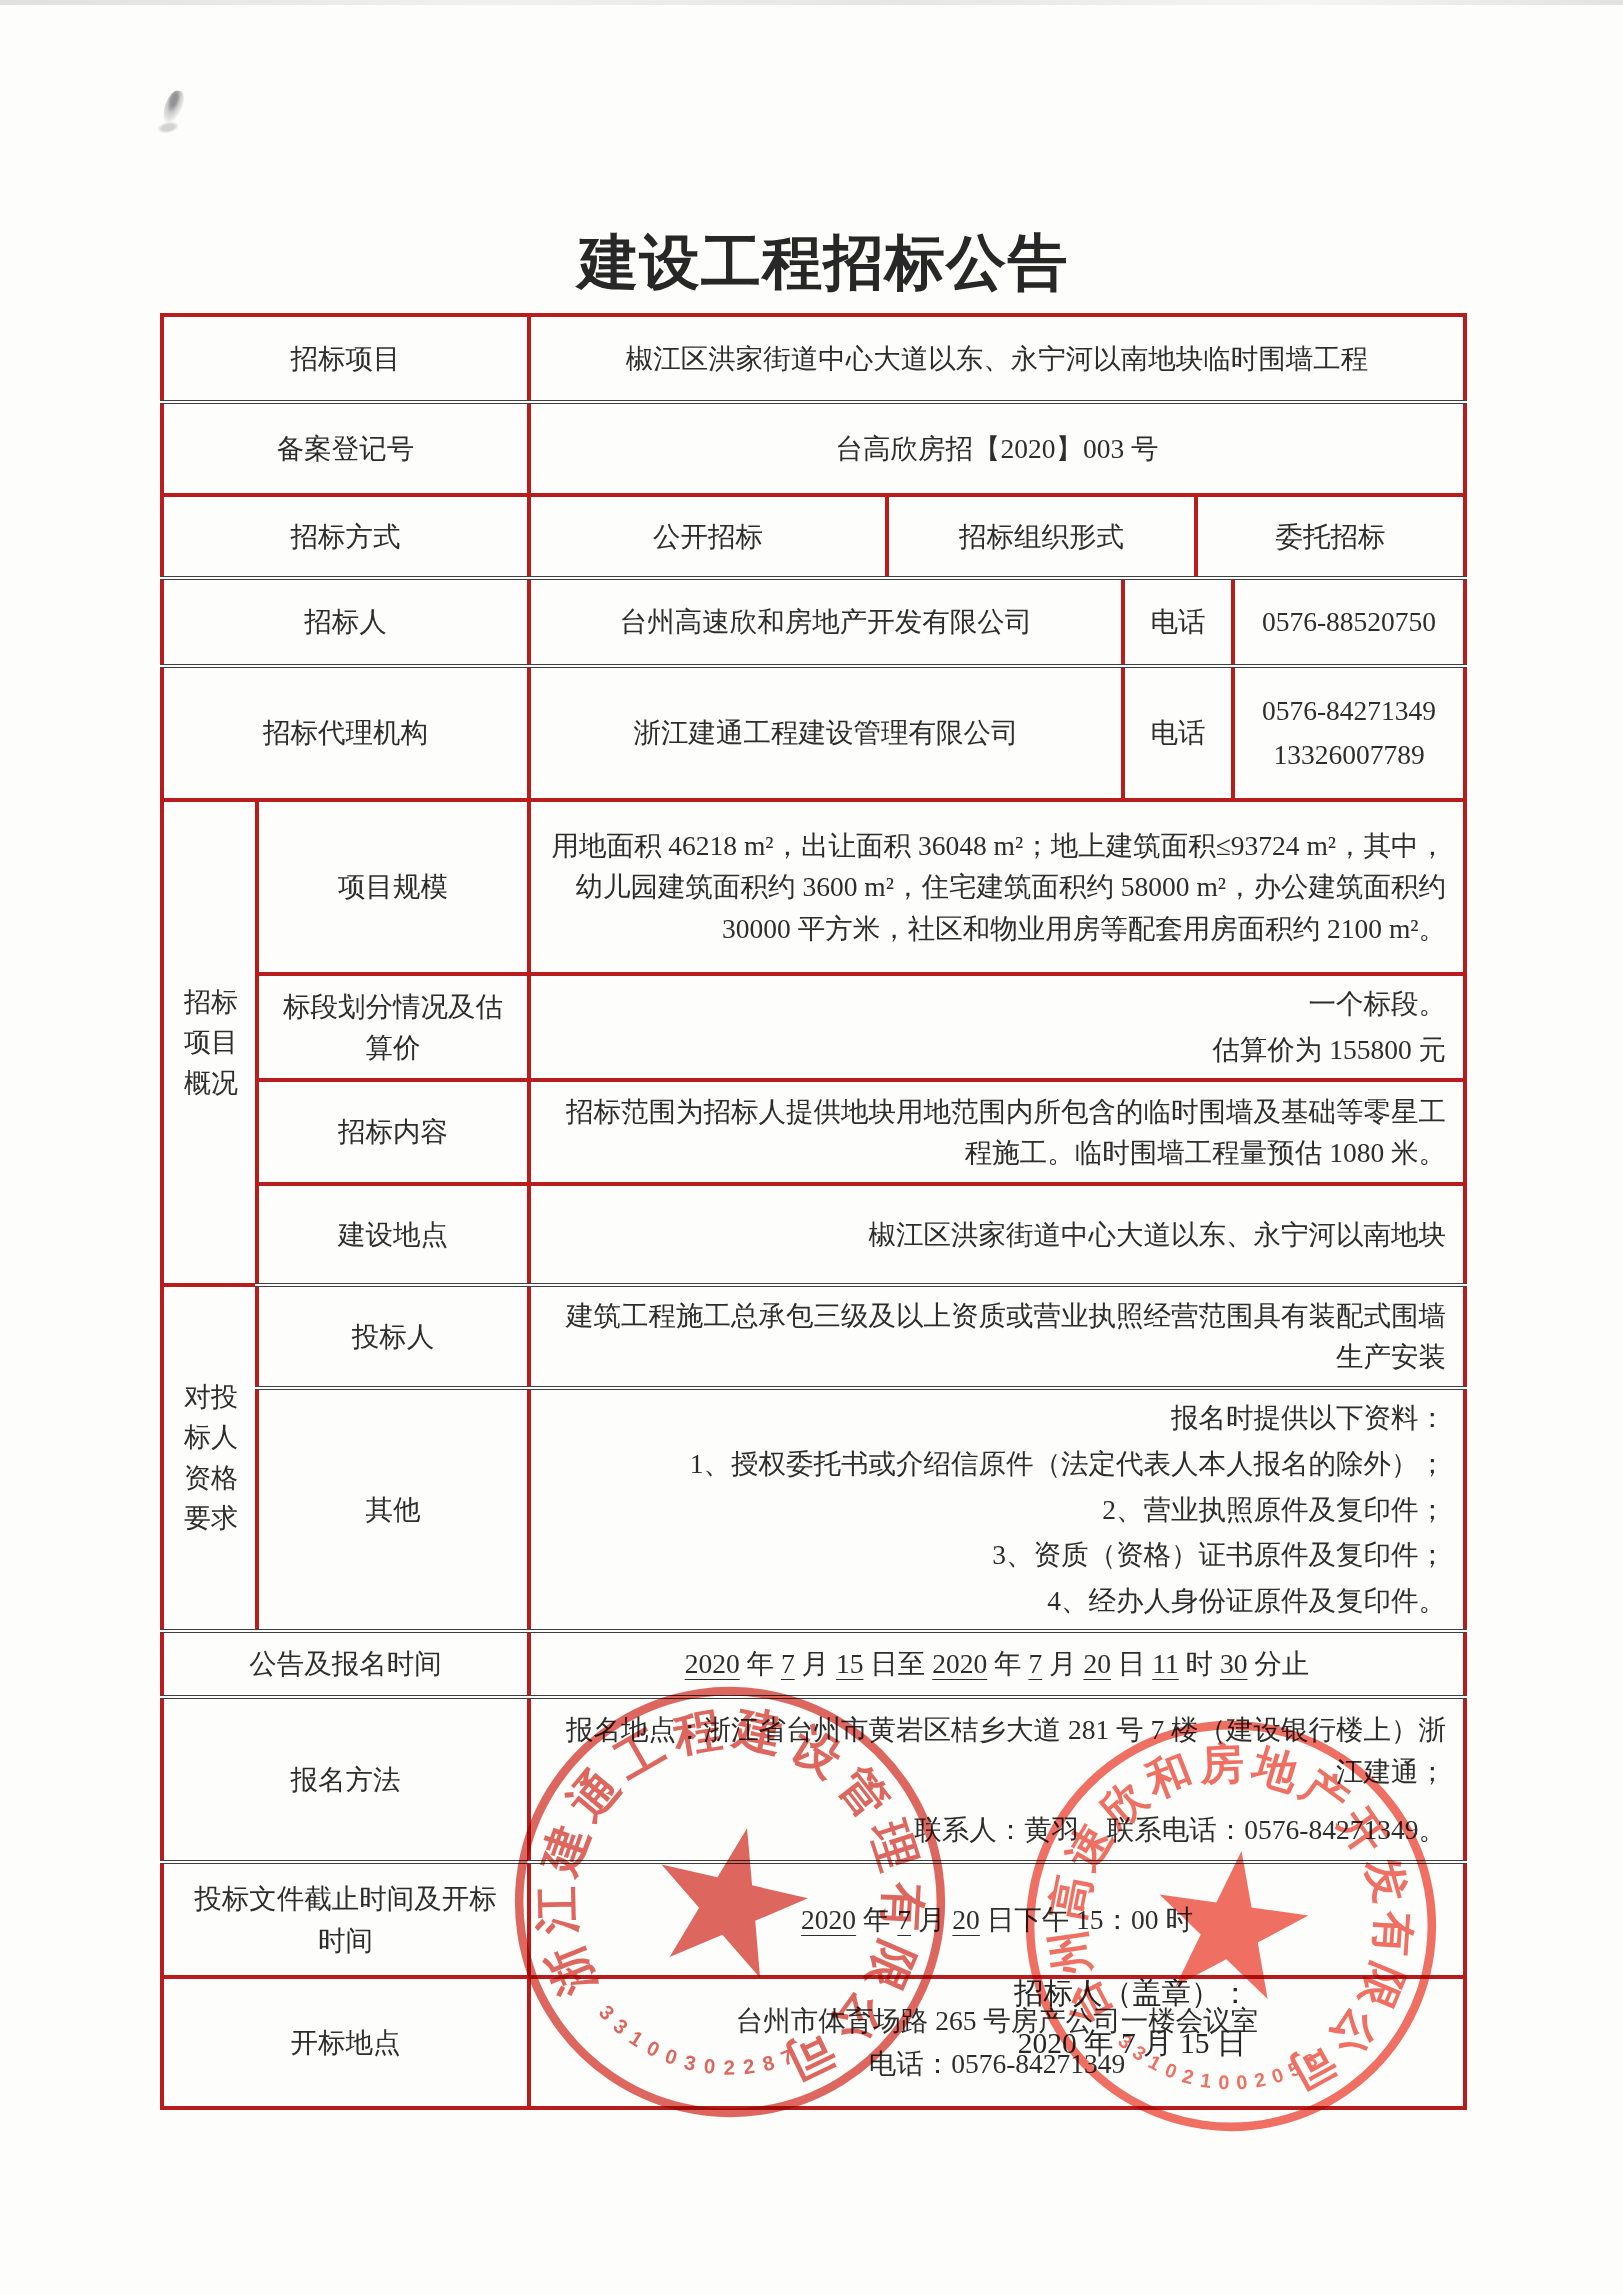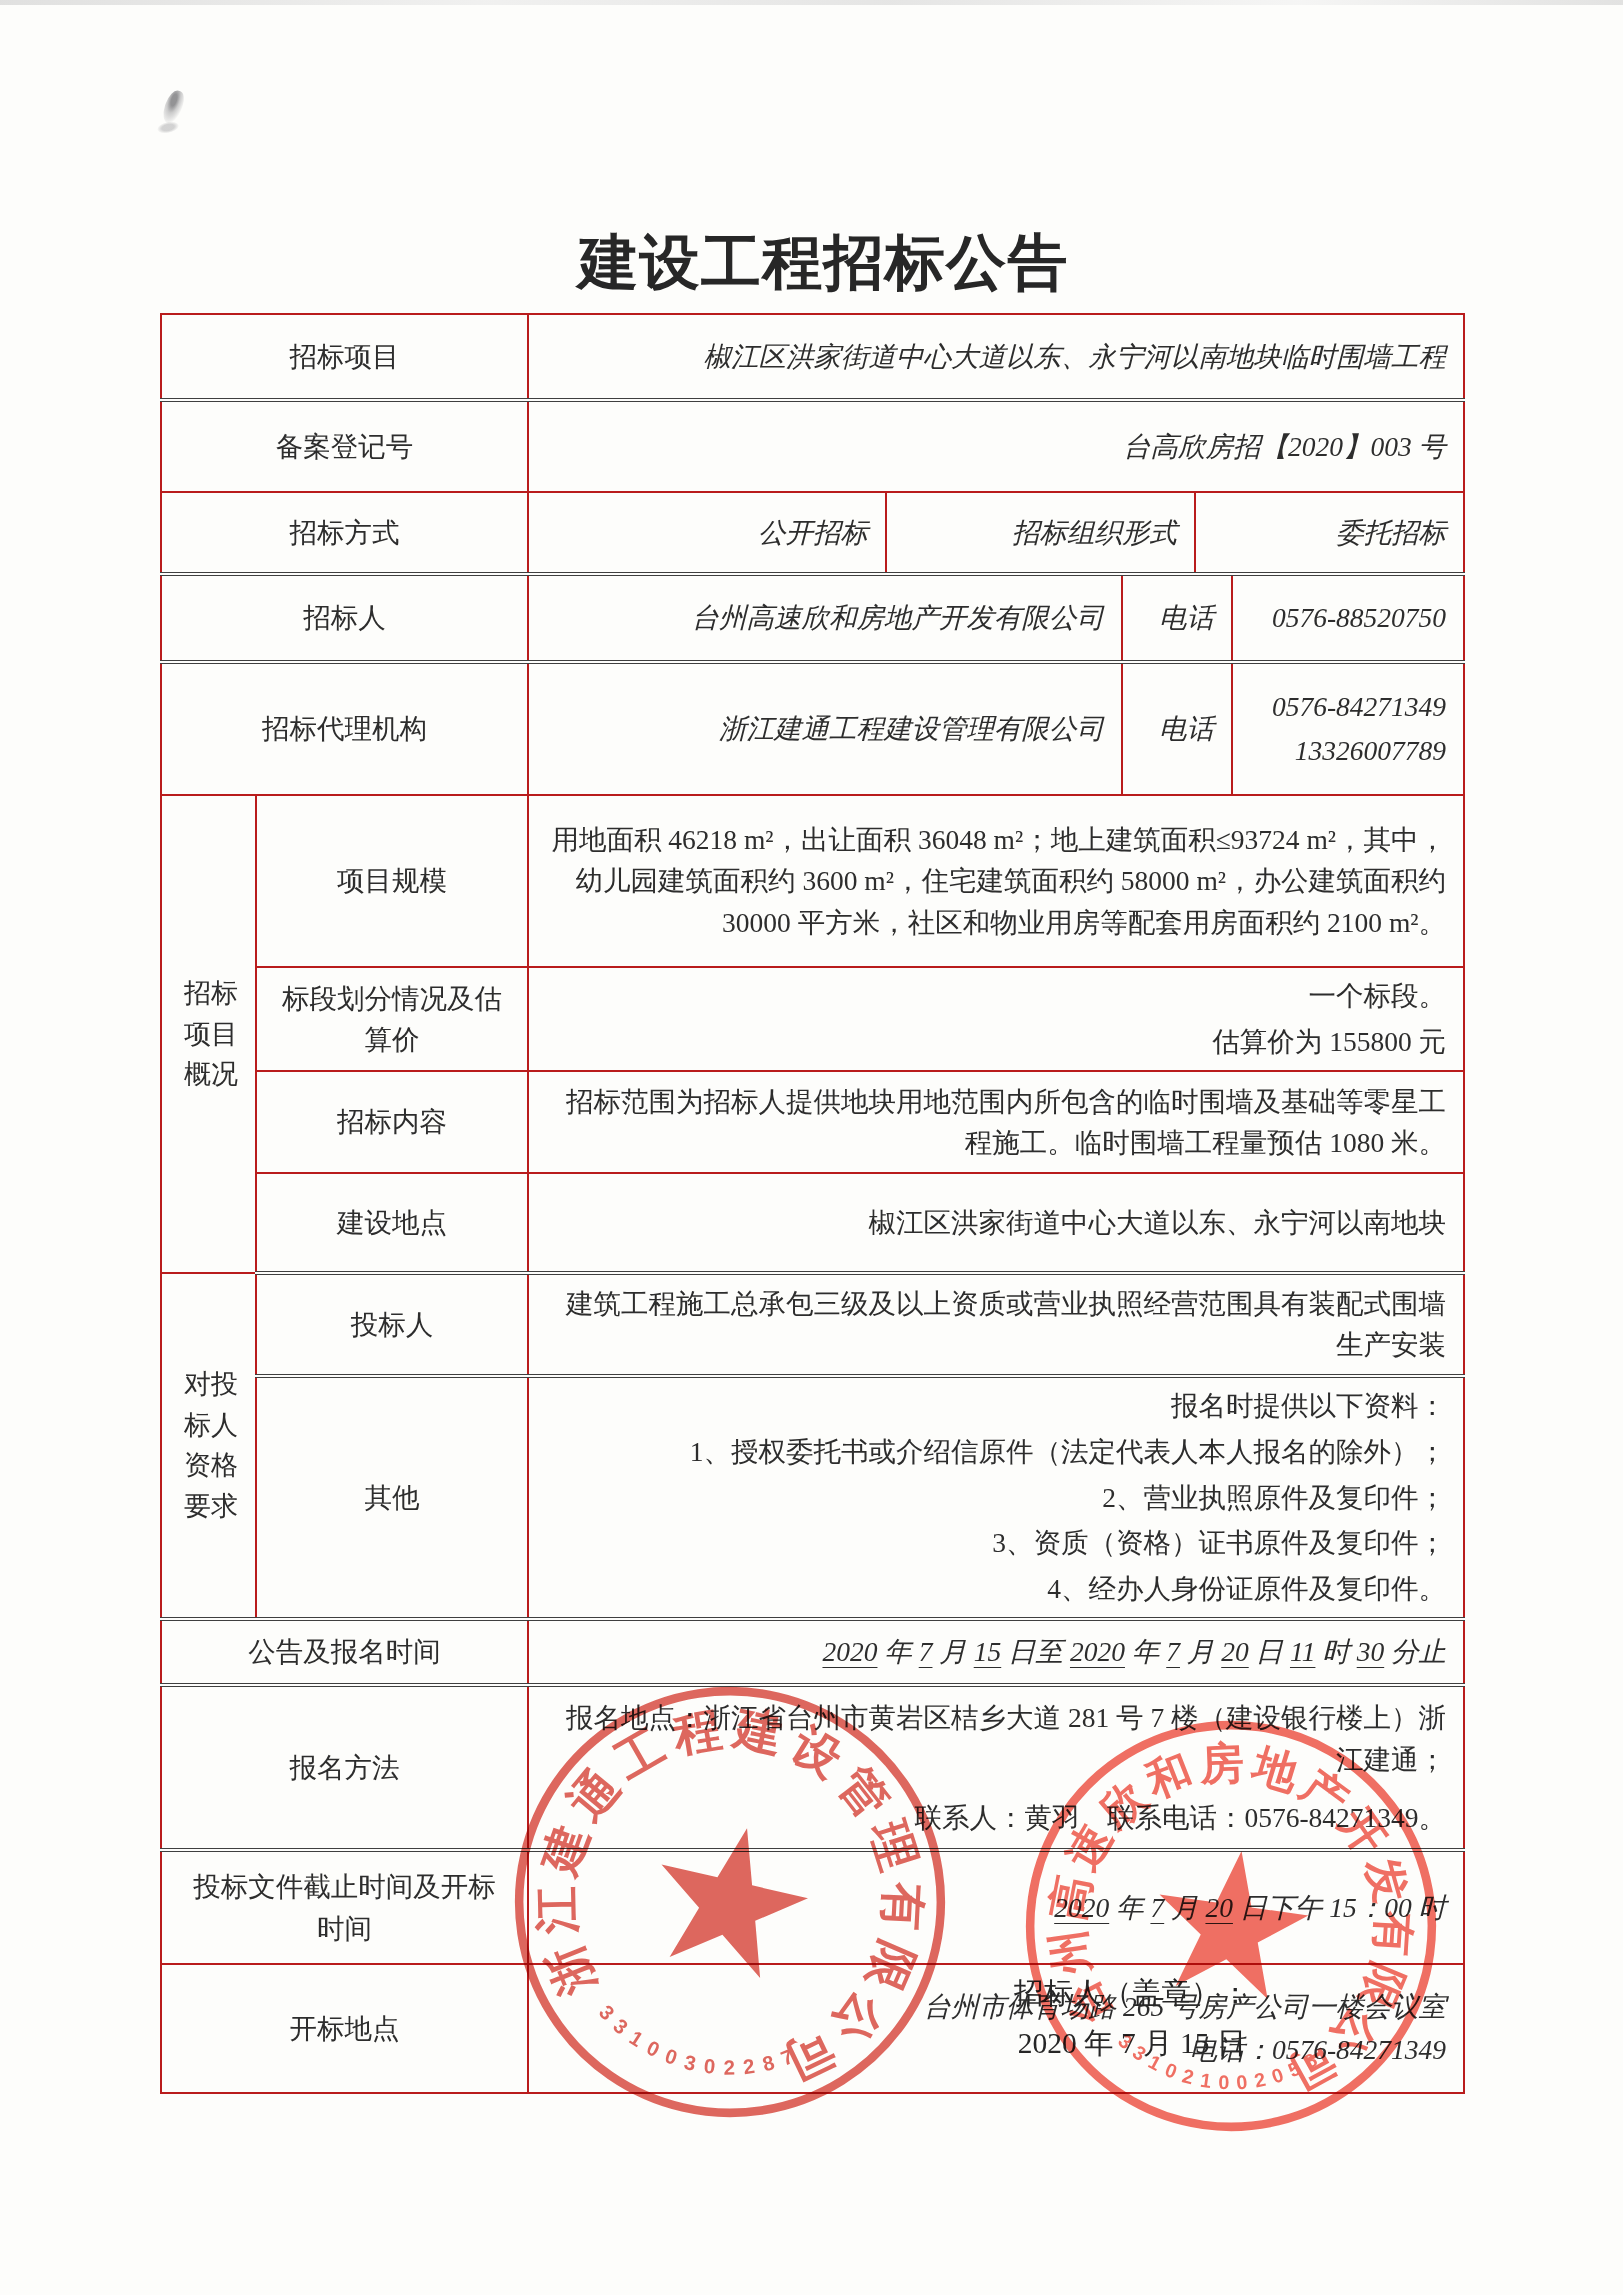--- a/index.html
+++ b/index.html
@@ -27,32 +27,32 @@
     font-family:"Liberation Sans",sans-serif;
     font-size:60px;font-weight:bold;letter-spacing:1.3px;color:#272727;
   }
 
   table.doc{
     position:absolute;left:160px;top:313px;
     width:1303px;border-collapse:collapse;table-layout:fixed;
     font-size:27.5px;color:#2d2d2d;
   }
   table.doc td{
-    border:2px solid #b91c1c;
+    border:4px solid #b91c1c;
     padding:5.2px 17px;
     vertical-align:middle;
     line-height:1.5;
     overflow:hidden;
   }
   table.doc{border:2.6px solid #3f3f3f;}
   tr.dbl td{border-bottom:4.6px double #3f3f3f;}
 
   td.lab{text-align:center;white-space:pre-line;padding:5.2px 7.9px;}
   td.grp{text-align:right;white-space:pre-line;line-height:1.65;font-size:27px;padding:5.2px 3.9px;}
-  td.cen{text-align:right;font-style:italic;}
+  td.cen{text-align:center;}
   td.val{text-align:right;}
   td.val p{margin:0 0 17px 0;}
   td.val p:last-child{margin-bottom:0;}
   .lines div{line-height:1.66;}
   .lines-c div{line-height:1.58;}
   .u{text-decoration:underline;text-decoration-thickness:1.3px;text-underline-offset:5.9px;}
 
   .r1 td{height:73px;}  .r2 td{height:78px;}  .r3 td{height:69px;}
   .r4 td{height:73px;}  .r5 td{height:120px;}  .r6 td{height:160px;}
   .r7 td{height:82px;}  .r8 td{height:90px;}  .r9 td{height:86px;}

